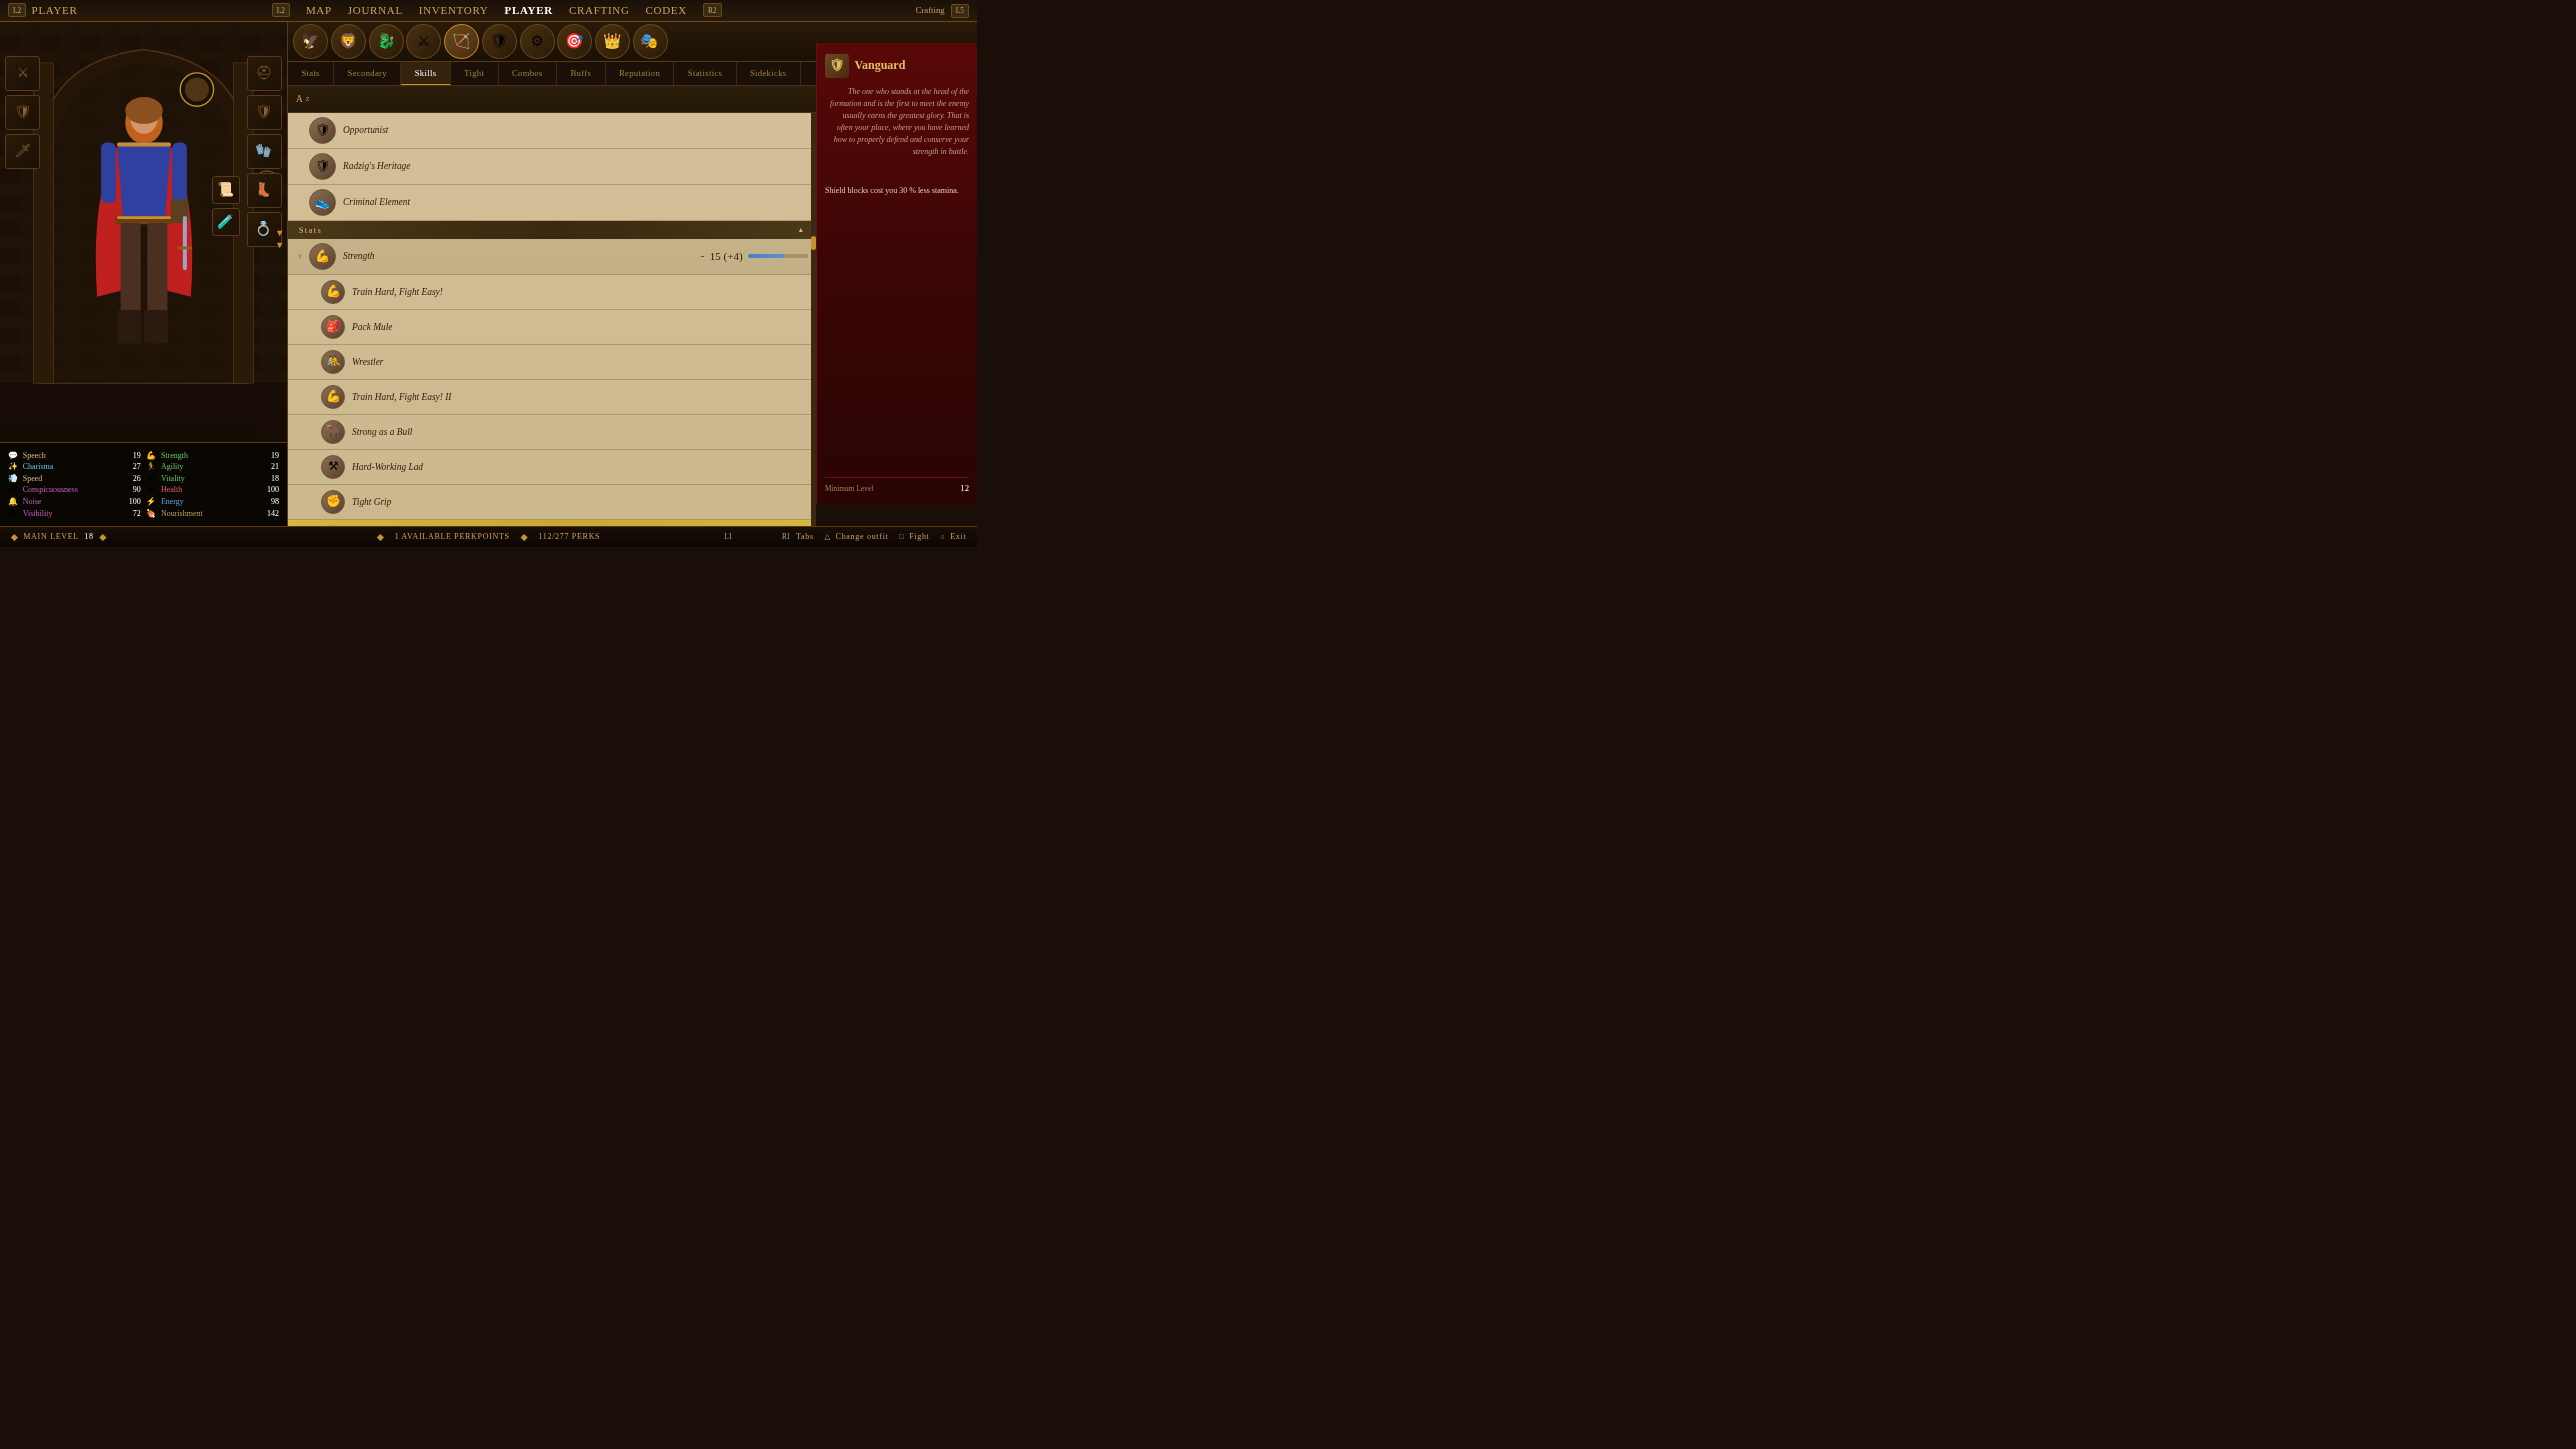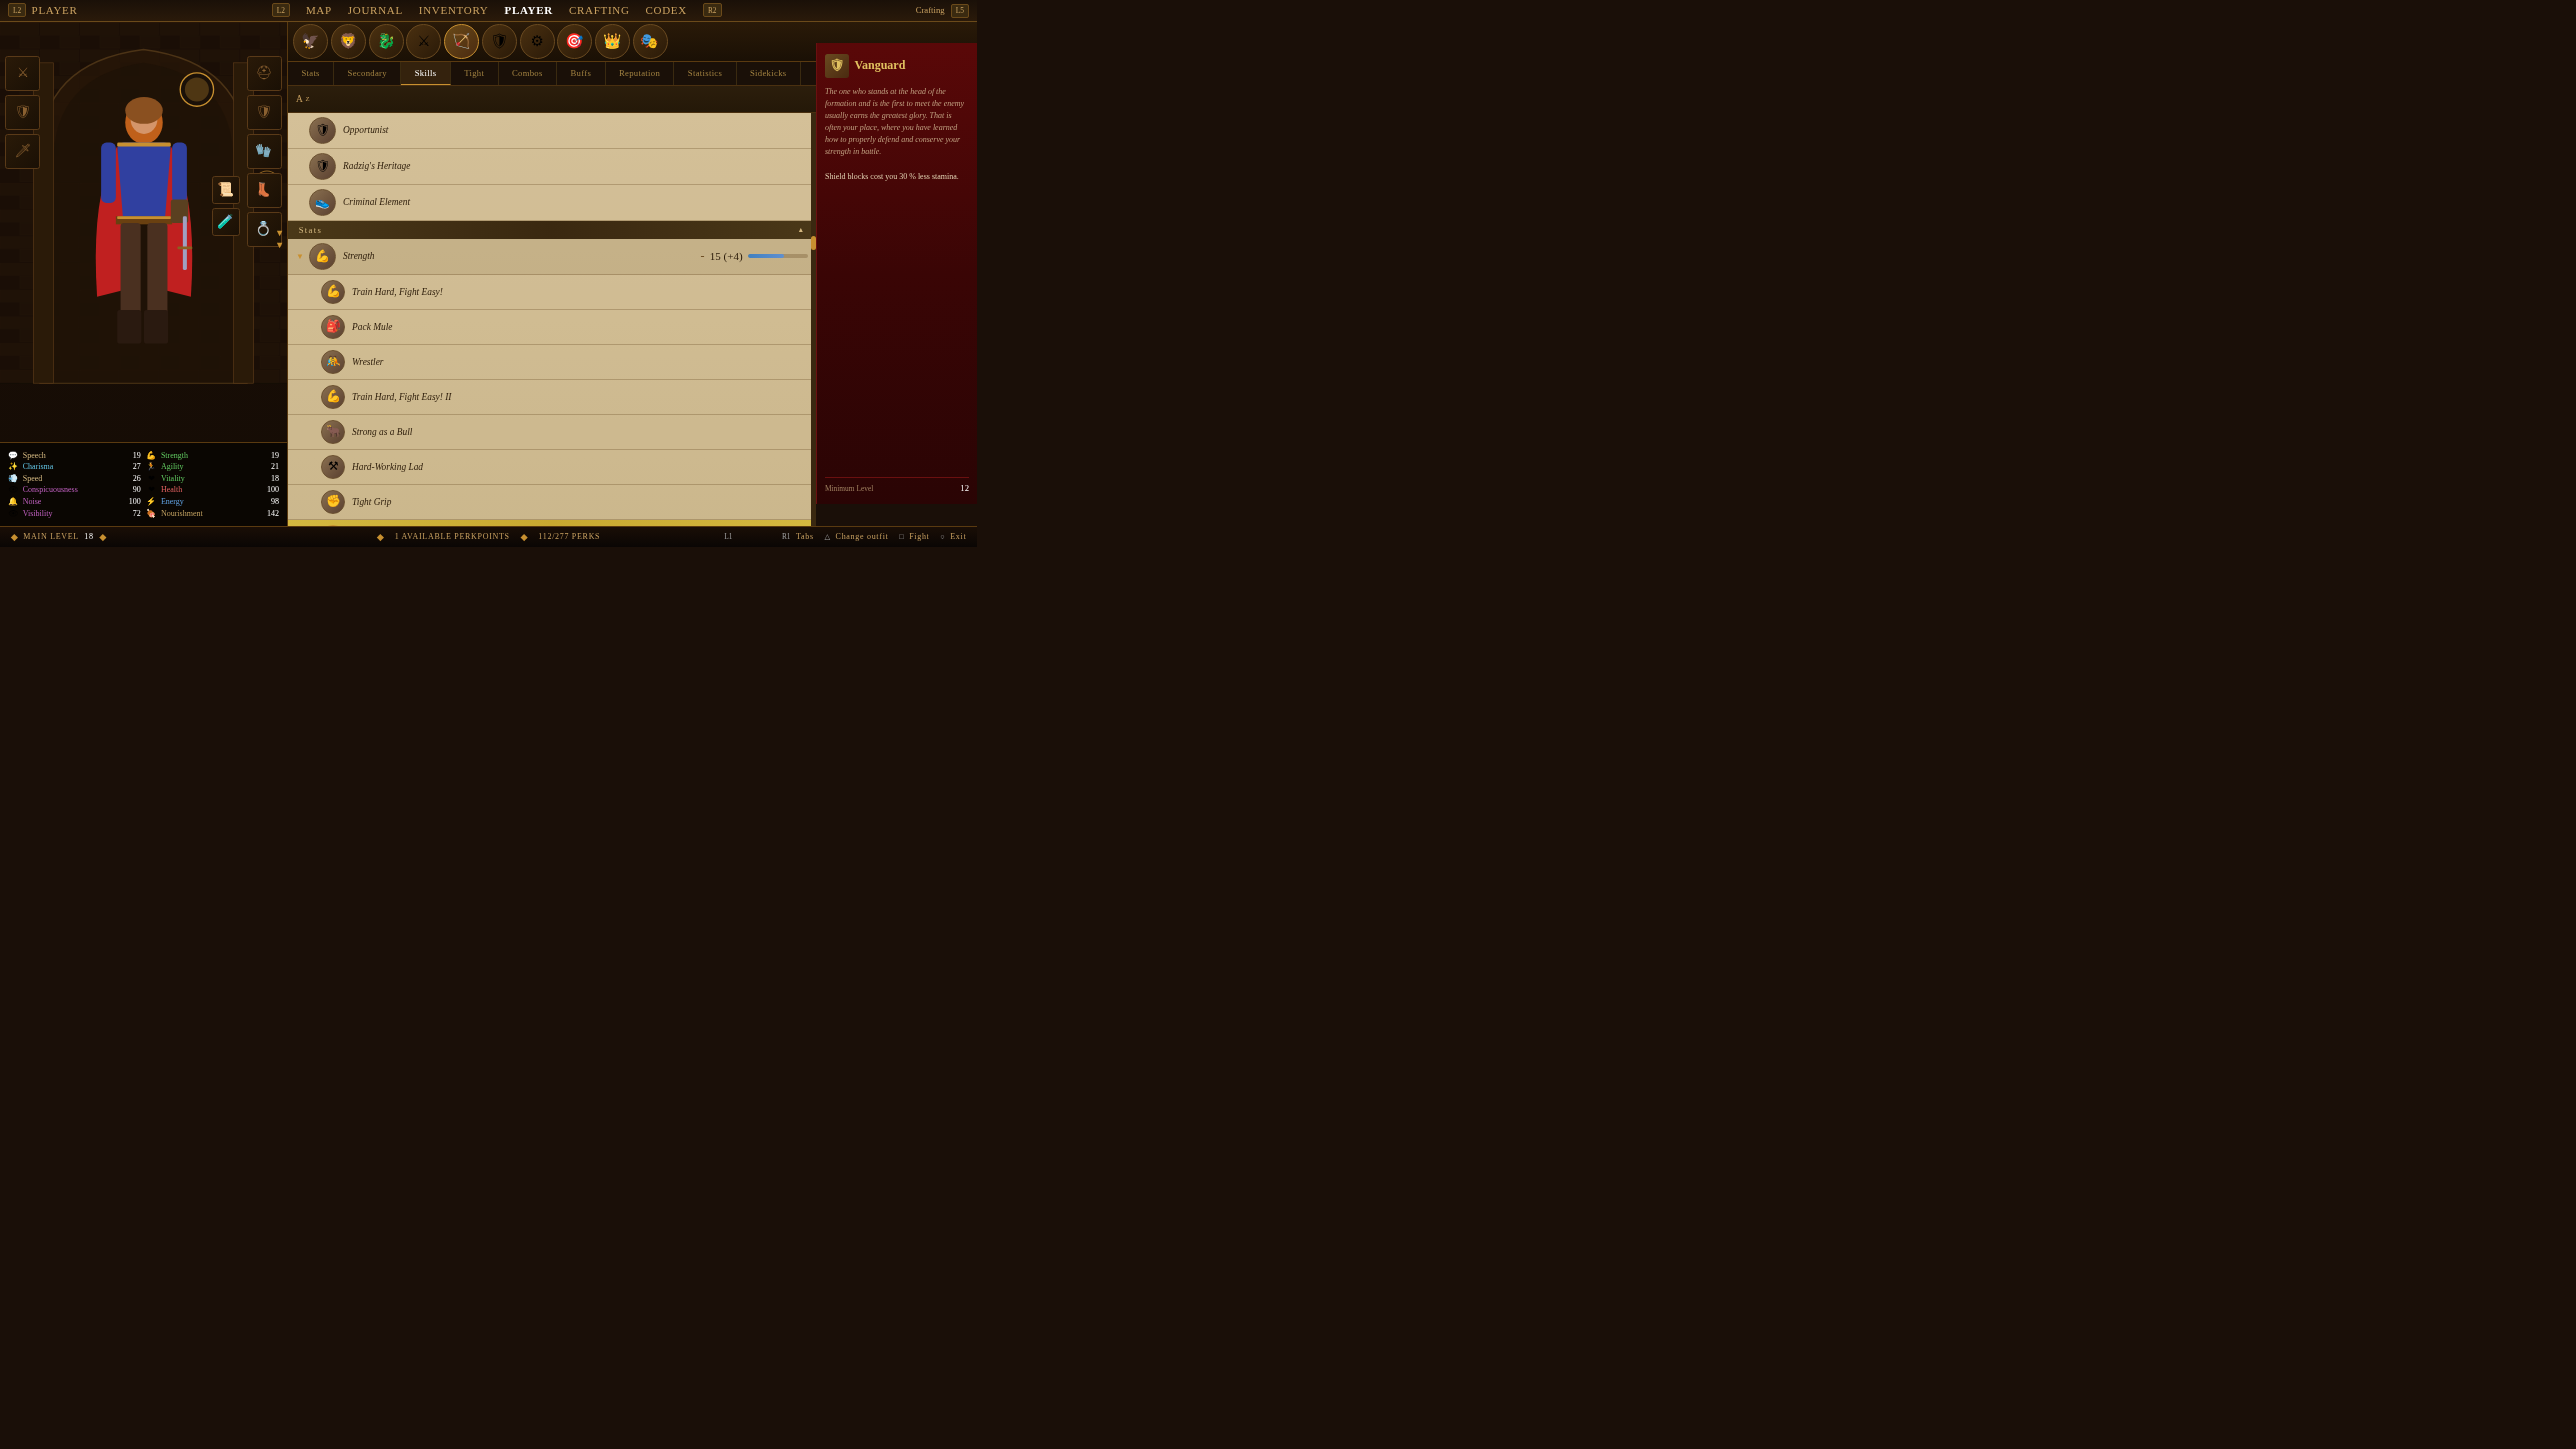--- a/index.html
+++ b/index.html
@@ -427,21 +427,22 @@
       display: flex;
       align-items: center;
       justify-content: center;
       font-size: 12px;
     }
     .right-panel-desc {
       color: #c0a080;
       font-size: 8px;
       line-height: 1.5;
       font-style: italic;
-      margin-bottom: 13px;
+      margin-bottom: 27px;
+      text-align: right;
     }
     .right-panel-effect {
       color: #e0d0b0;
       font-size: 8px;
       line-height: 1.5;
       margin-bottom: 10.7px;
     }
     .right-panel-footer {
       margin-top: auto;
       display: flex;

